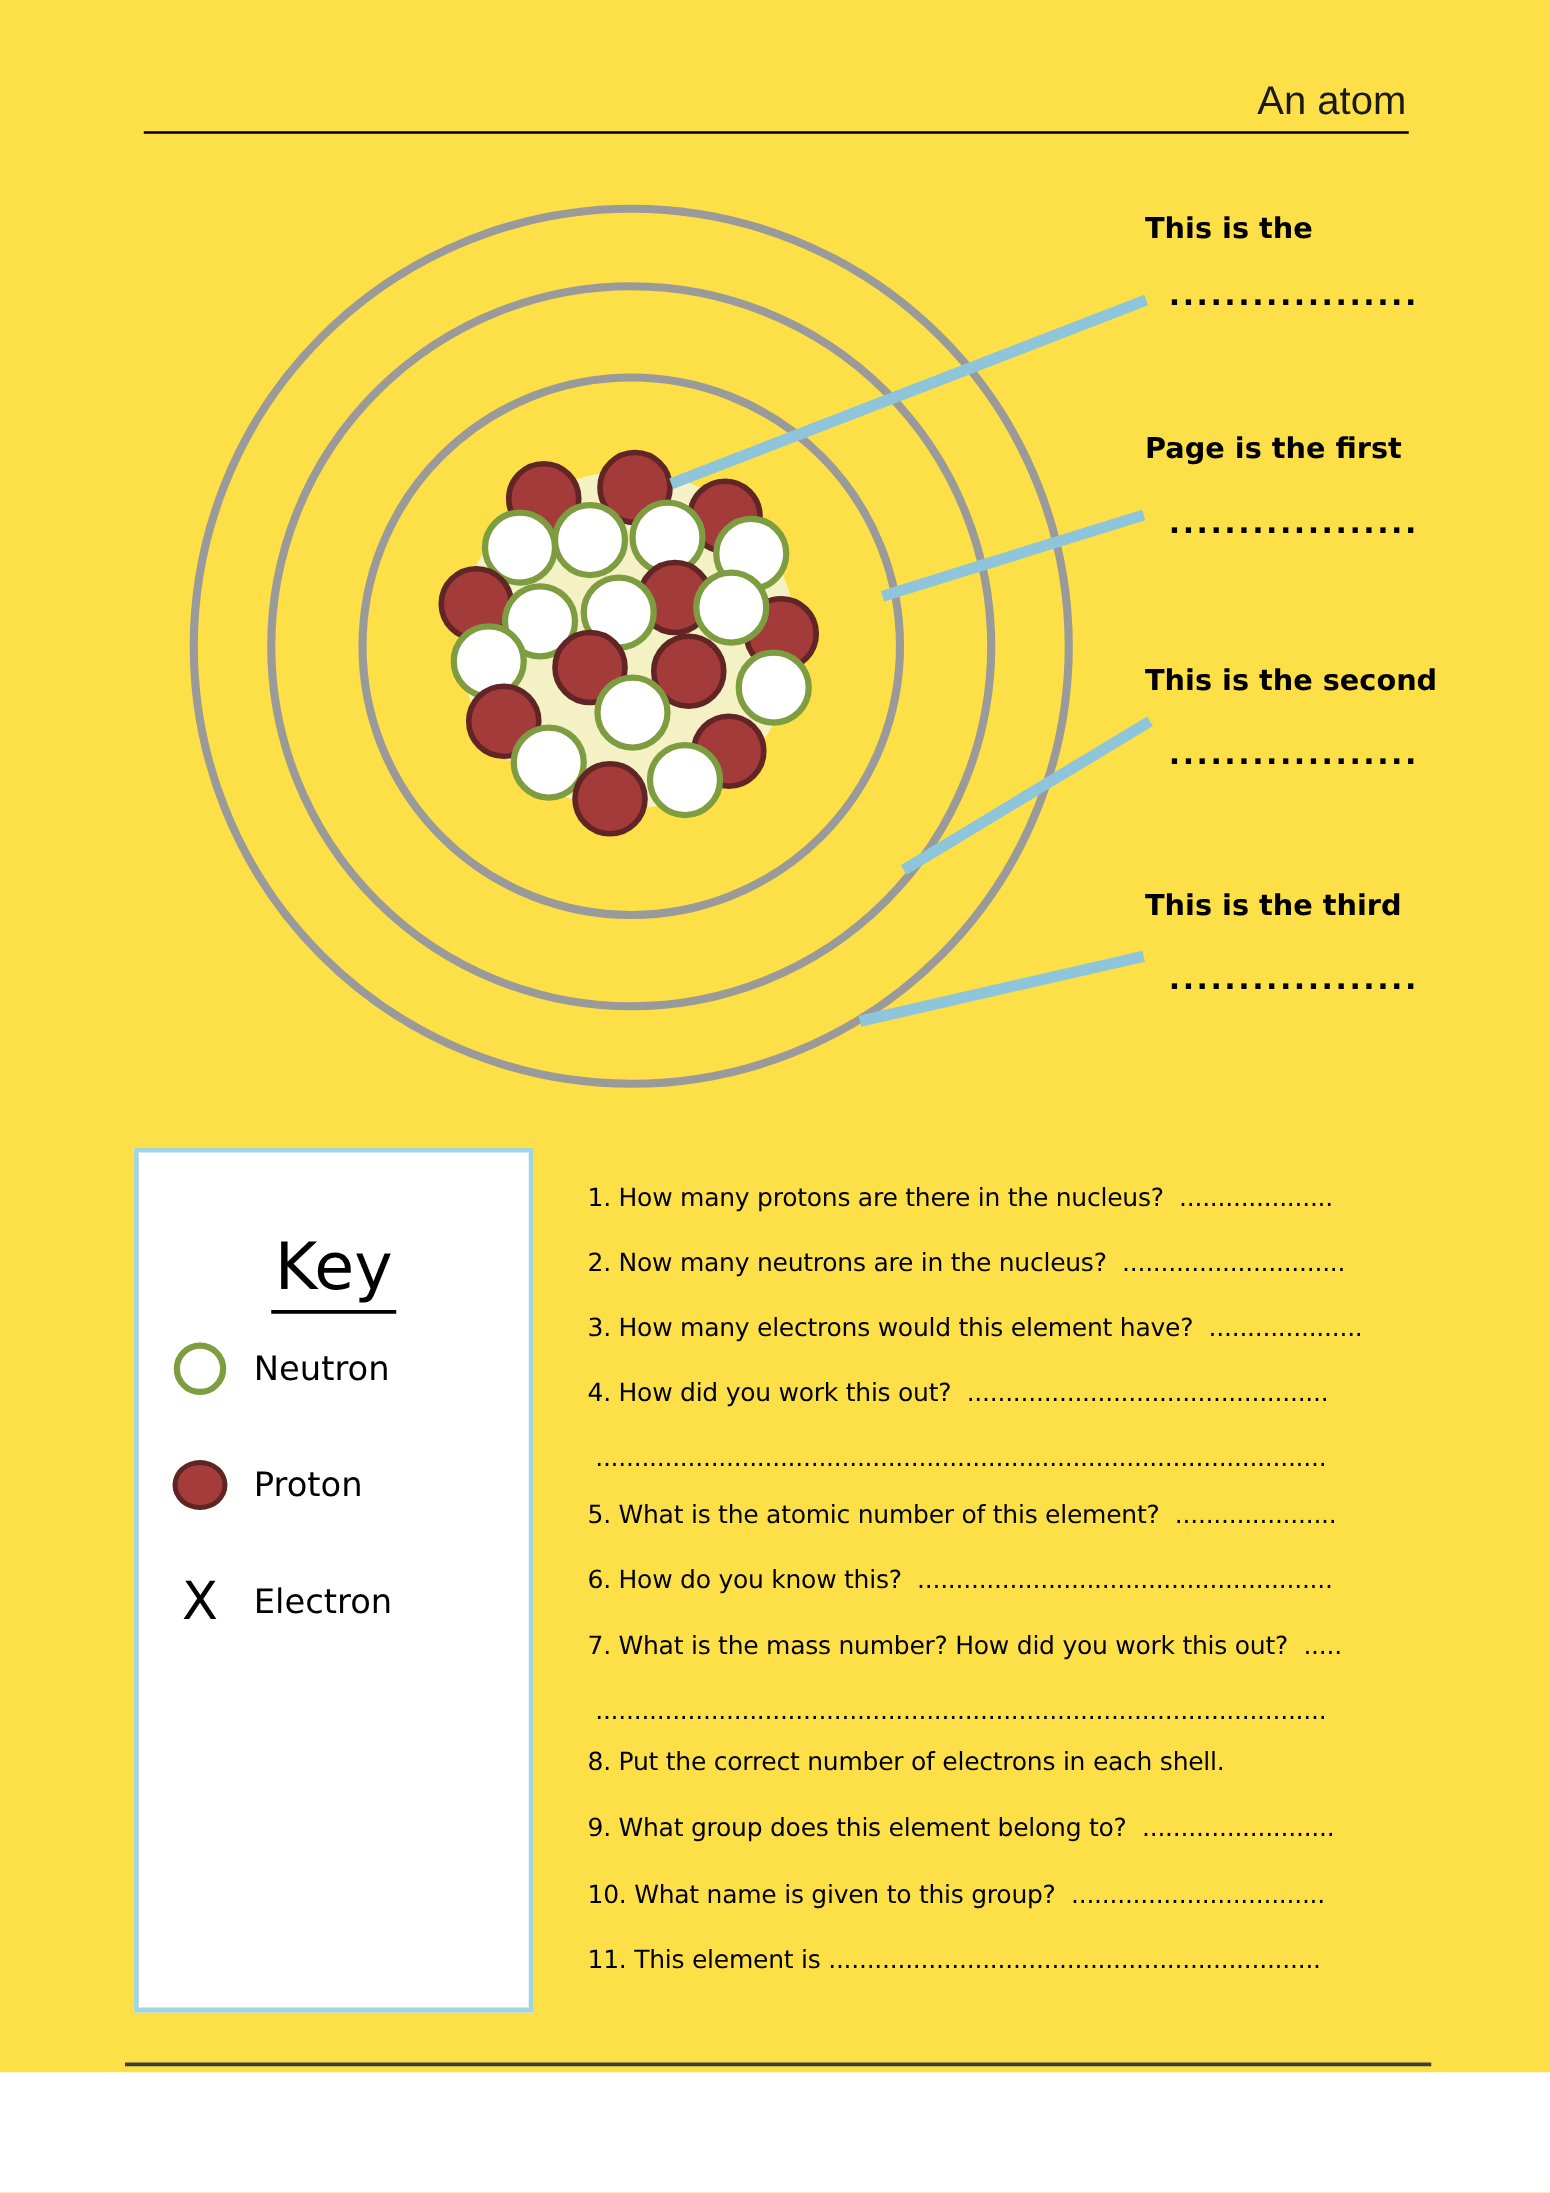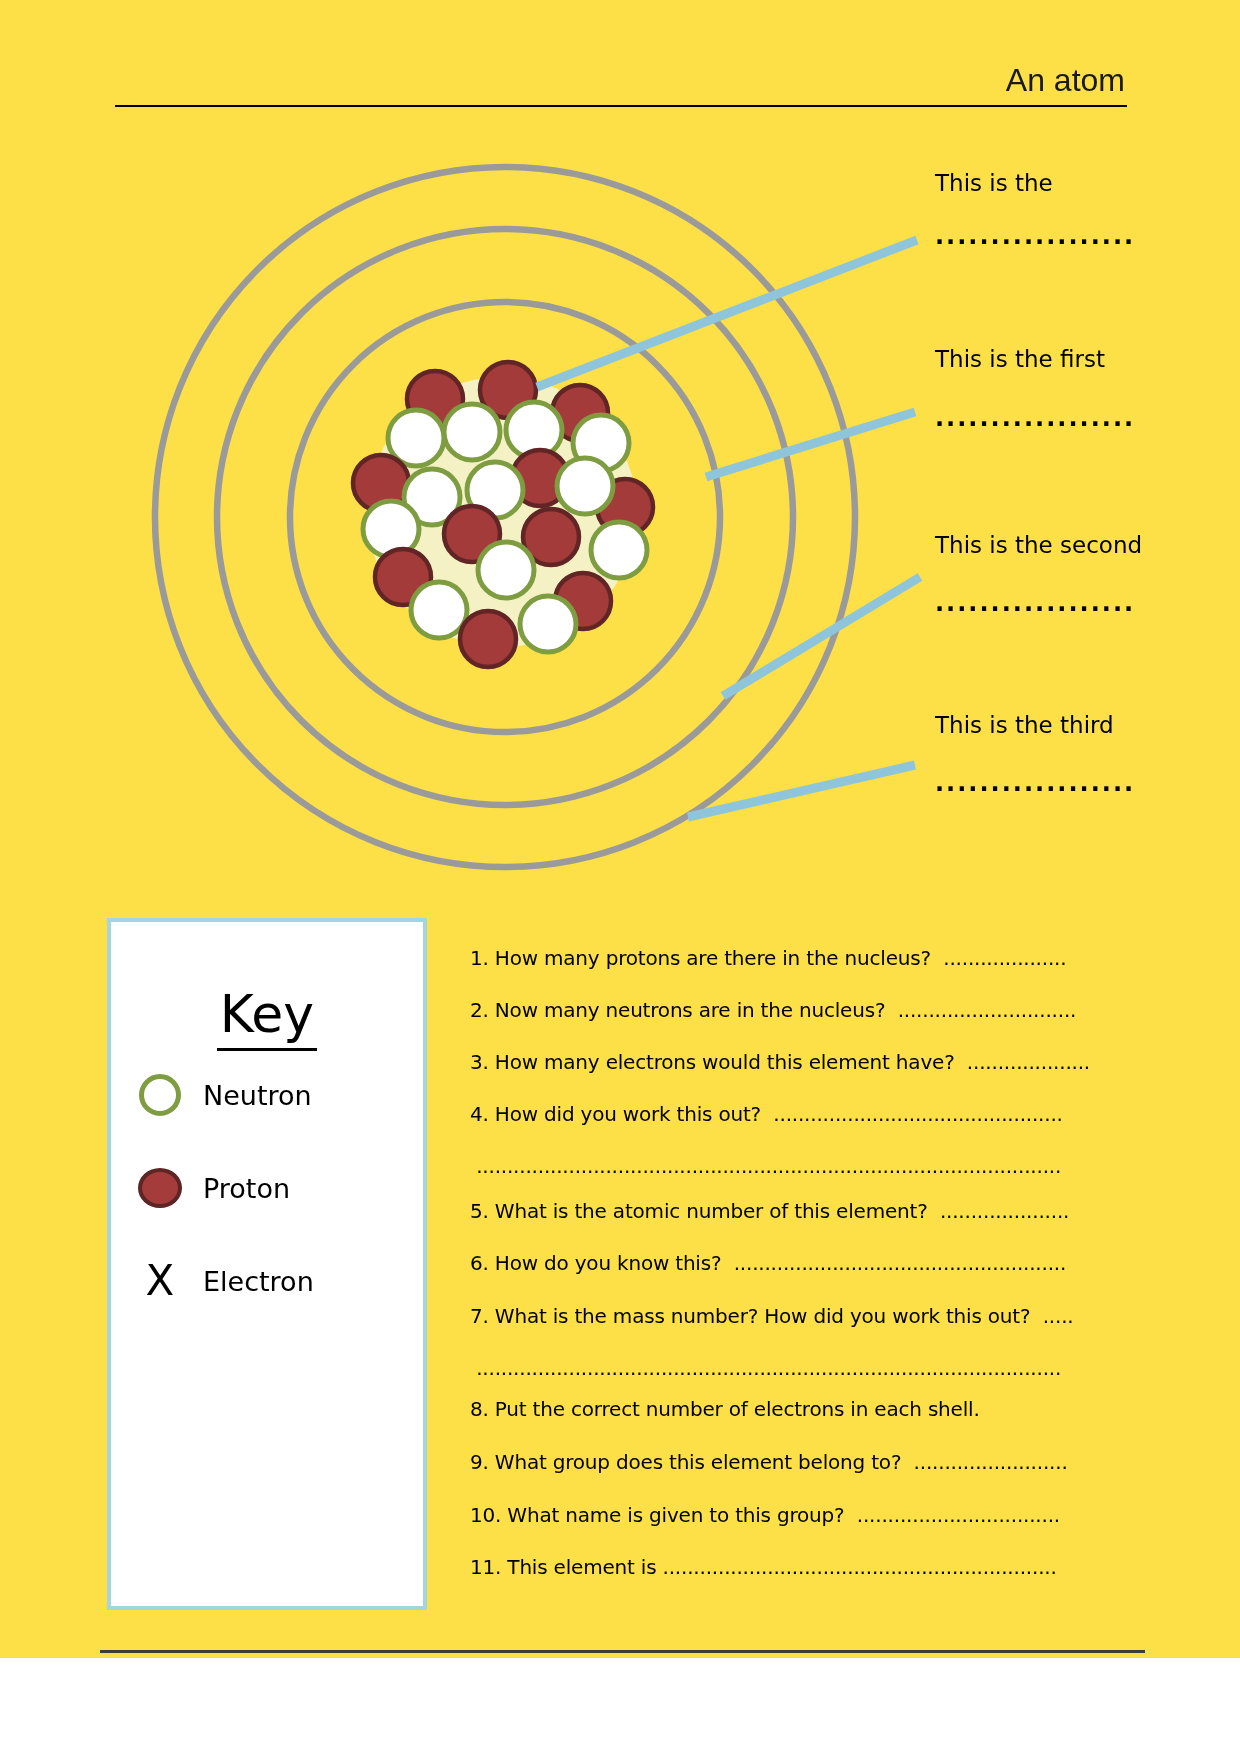--- a/index.html
+++ b/index.html
@@ -8,21 +8,21 @@
 
   
   .header-title{position:absolute;top:62px;right:115px;font-family:"Liberation Sans",sans-serif;
         font-size:32px;color:#1a1a1a;}
   .title-rule{position:absolute;top:105px;left:115px;width:1012px;height:2px;background:#000;}
 
   
   #atom-svg{position:absolute;left:0;top:0;width:1240px;height:900px;}
 
   
-  .callout-text{position:absolute;left:935px;font-size:23px;color:#000;white-space:nowrap;}
+  .callout-text{position:absolute;left:916px;font-size:23px;color:#000;white-space:nowrap;font-weight:bold;}
   .callout-dots{position:absolute;left:935px;font-size:24px;font-weight:bold;letter-spacing:2px;color:#000;white-space:nowrap;}
   .c1t{top:170px}.c1d{top:222px}
   .c2t{top:346px}.c2d{top:404px}
   .c3t{top:532px}.c3d{top:589px}
   .c4t{top:712px}.c4d{top:769px}
 
   
   .keybox{position:absolute;left:107px;top:918px;width:312px;height:684px;border:4px solid #a2d5e2;background:#fff;}
   .key-title-wrap{position:absolute;top:62px;left:0;width:100%;text-align:center;}
   .key-title{font-size:52px;color:#000;border-bottom:3px solid #000;padding:0 3px 4px 3px;}
@@ -83,21 +83,21 @@
       <circle cx="488" cy="639" r="28" fill="#a33b3a" stroke="#612525" stroke-width="4.5"></circle>
       <line x1="537" y1="387" x2="917" y2="240" stroke="#8ec5da" stroke-width="9" stroke-linecap="butt"></line>
       <line x1="706" y1="477" x2="915" y2="412" stroke="#8ec5da" stroke-width="9" stroke-linecap="butt"></line>
       <line x1="723" y1="696" x2="920" y2="577" stroke="#8ec5da" stroke-width="9" stroke-linecap="butt"></line>
       <line x1="688" y1="817" x2="915" y2="765" stroke="#8ec5da" stroke-width="9" stroke-linecap="butt"></line>
     </svg>
 
   <div class="callout-text c1t">This is the</div>
   <div class="callout-dots c1d">..................</div>
 
-  <div class="callout-text c2t">This is the first</div>
+  <div class="callout-text c2t">Page is the first</div>
   <div class="callout-dots c2d">..................</div>
 
   <div class="callout-text c3t">This is the second</div>
   <div class="callout-dots c3d">..................</div>
 
   <div class="callout-text c4t">This is the third</div>
   <div class="callout-dots c4d">..................</div>
 
   <div class="keybox">
     <div class="key-title-wrap">

